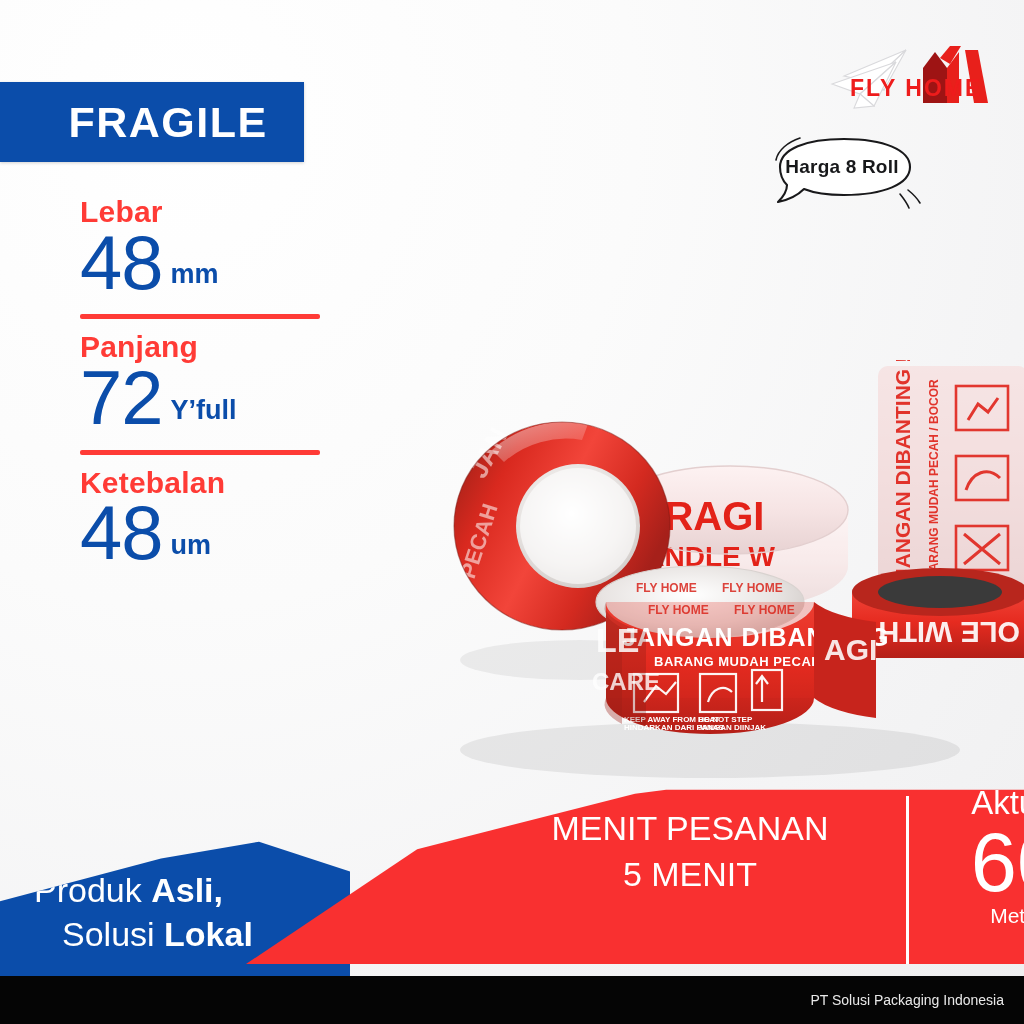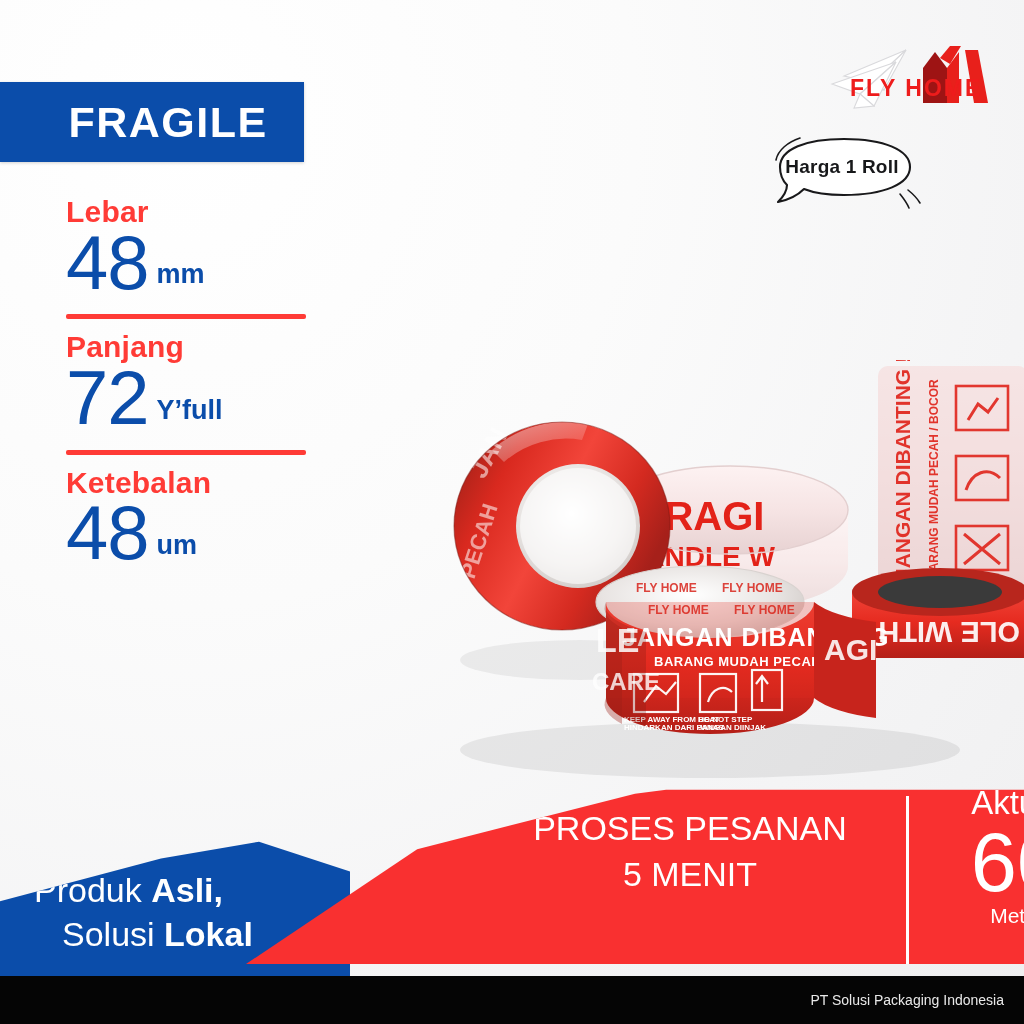--- a/index.html
+++ b/index.html
@@ -30,21 +30,21 @@
   #fragile-plate .txt {
     color:#ffffff;
     font-size:43px;
     font-weight:bold;
     letter-spacing:1.5px;
     line-height:1;
     white-space:nowrap;
   }
 
   
-  #specs { position:absolute; left:4px; top:196px; width:320px; }
+  #specs { position:absolute; left:18px; top:196px; width:320px; }
   .spec { position:relative; padding-left:62px; }
   .spec-label {
     color:#FF3B36;
     font-size:30px;
     font-weight:bold;
     line-height:1.06;
     letter-spacing:.2px;
   }
   .spec-value-row {
     display:flex; align-items:flex-end; gap:8px;
@@ -214,21 +214,21 @@
                  C70 63 56 61 46 57 C40 63 30 68 20 70 C26 64 29 58 29 53
                  C24 48 22 42 22 35 Z"></path>
       </g>
       <g fill="none" stroke="#19191b" stroke-width="1.6" stroke-linecap="round">
         <path d="M18 28 C20 18 30 10 42 6"></path>
         <path d="M150 58 C155 62 159 66 162 71"></path>
         <path d="M142 62 C146 67 149 71 151 76"></path>
       </g>
       <rect x="0" y="0" width="172" height="82" fill="none"></rect>
     </svg>
-    <div class="blabel">Harga 1 Roll</div>
+    <div class="blabel">Harga 8 Roll</div>
   </div>
 
   <div id="photo">
     <svg viewBox="0 0 624 480" xmlns="http://www.w3.org/2000/svg">
       <defs>
         <linearGradient id="redRoll" x1="0" y1="0" x2="1" y2="0.5">
           <stop offset="0%" stop-color="#8E1F16"></stop>
           <stop offset="28%" stop-color="#D9291F"></stop>
           <stop offset="55%" stop-color="#F2453A"></stop>
           <stop offset="80%" stop-color="#D42A20"></stop>
@@ -359,21 +359,21 @@
         <span class="light">Produk </span><span class="bold">Asli,</span>
       </div>
       <div class="bl-line" id="bl-line2">
         <span class="light">Solusi </span><span class="bold">Lokal</span>
       </div>
     </div>
   </div>
 
   <div id="red-banner">
     <div id="red-proses">
-      <div>PROSES PESANAN</div>
+      <div>MENIT PESANAN</div>
       <div>5 MENIT</div>
     </div>
     <div id="red-divider"></div>
     <div id="red-aktual">
       <div class="a-top">Aktual</div>
       <div class="a-num">60</div>
       <div class="a-unit">Meter</div>
     </div>
   </div>
 

